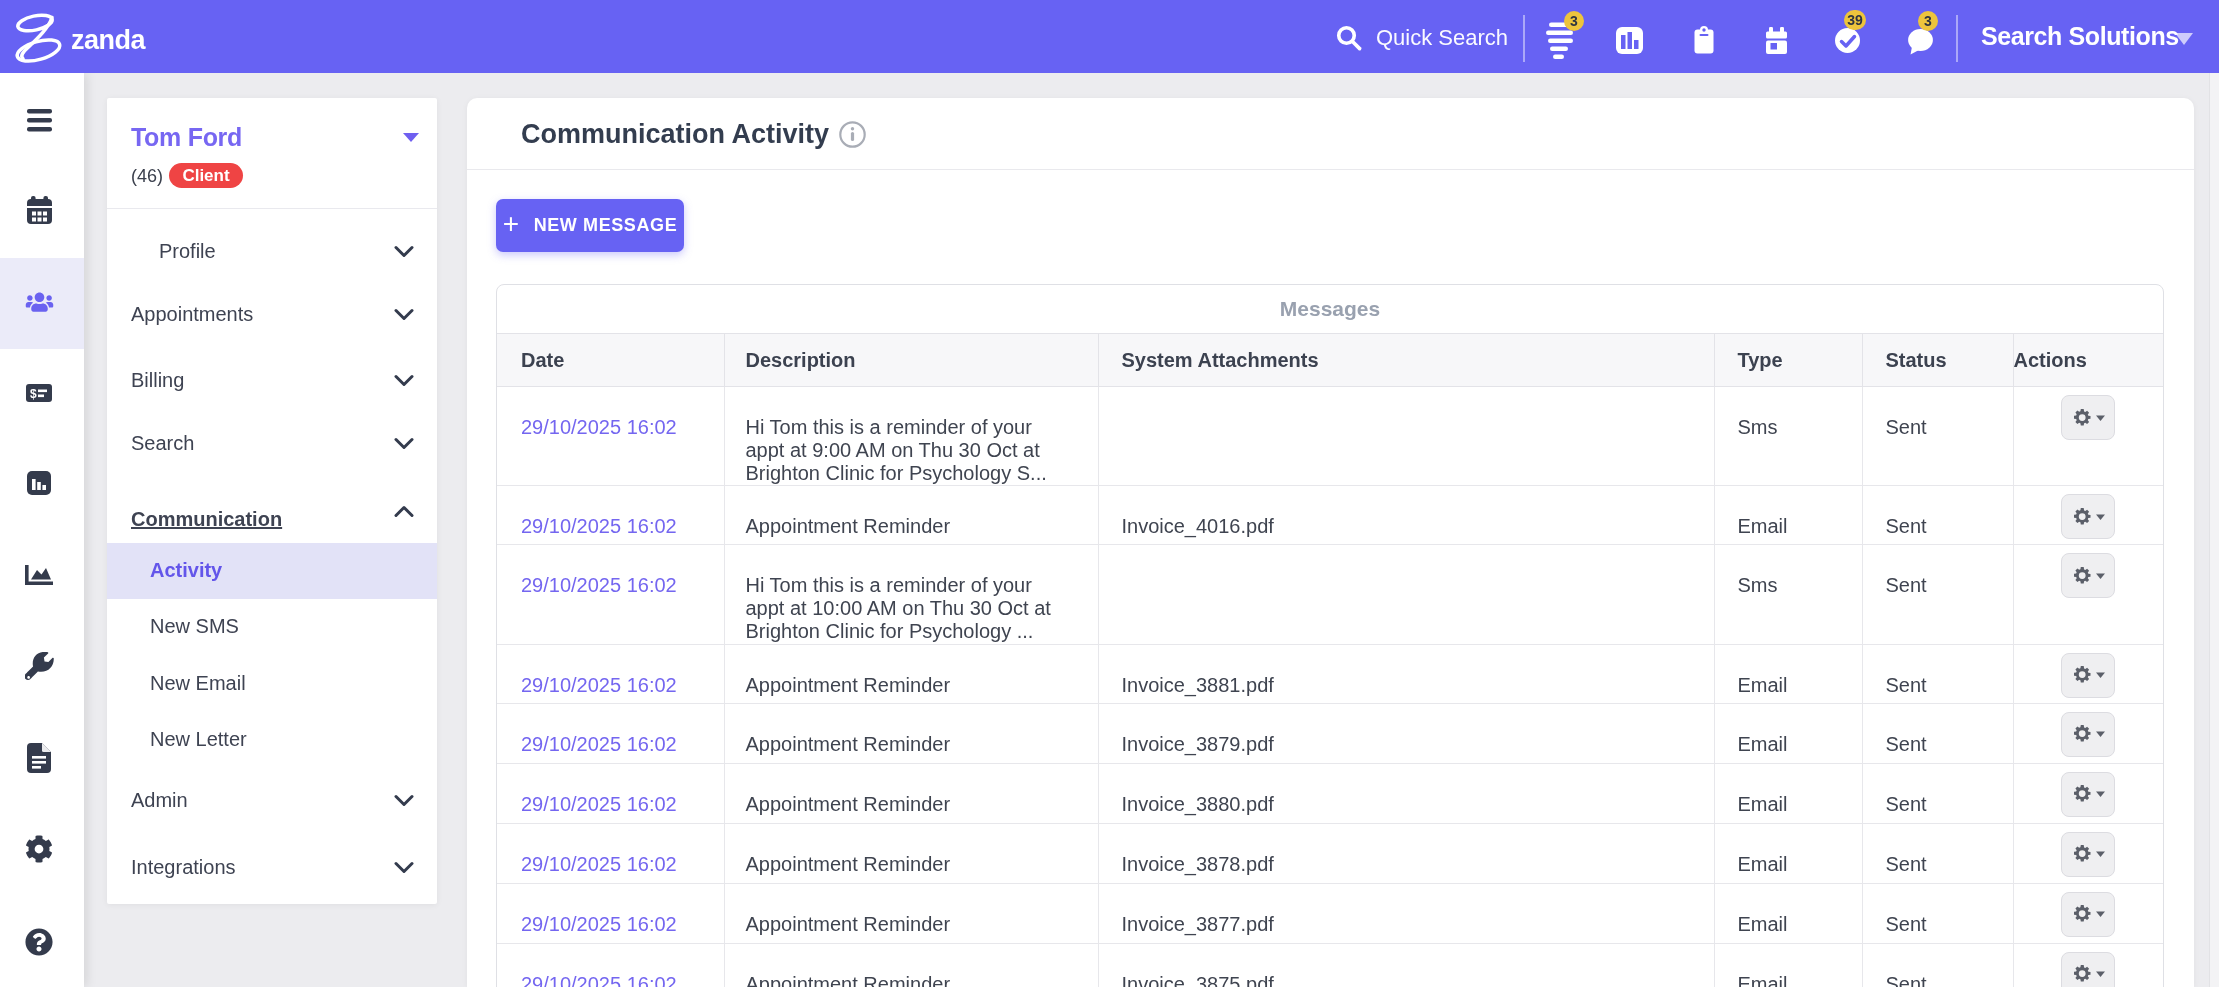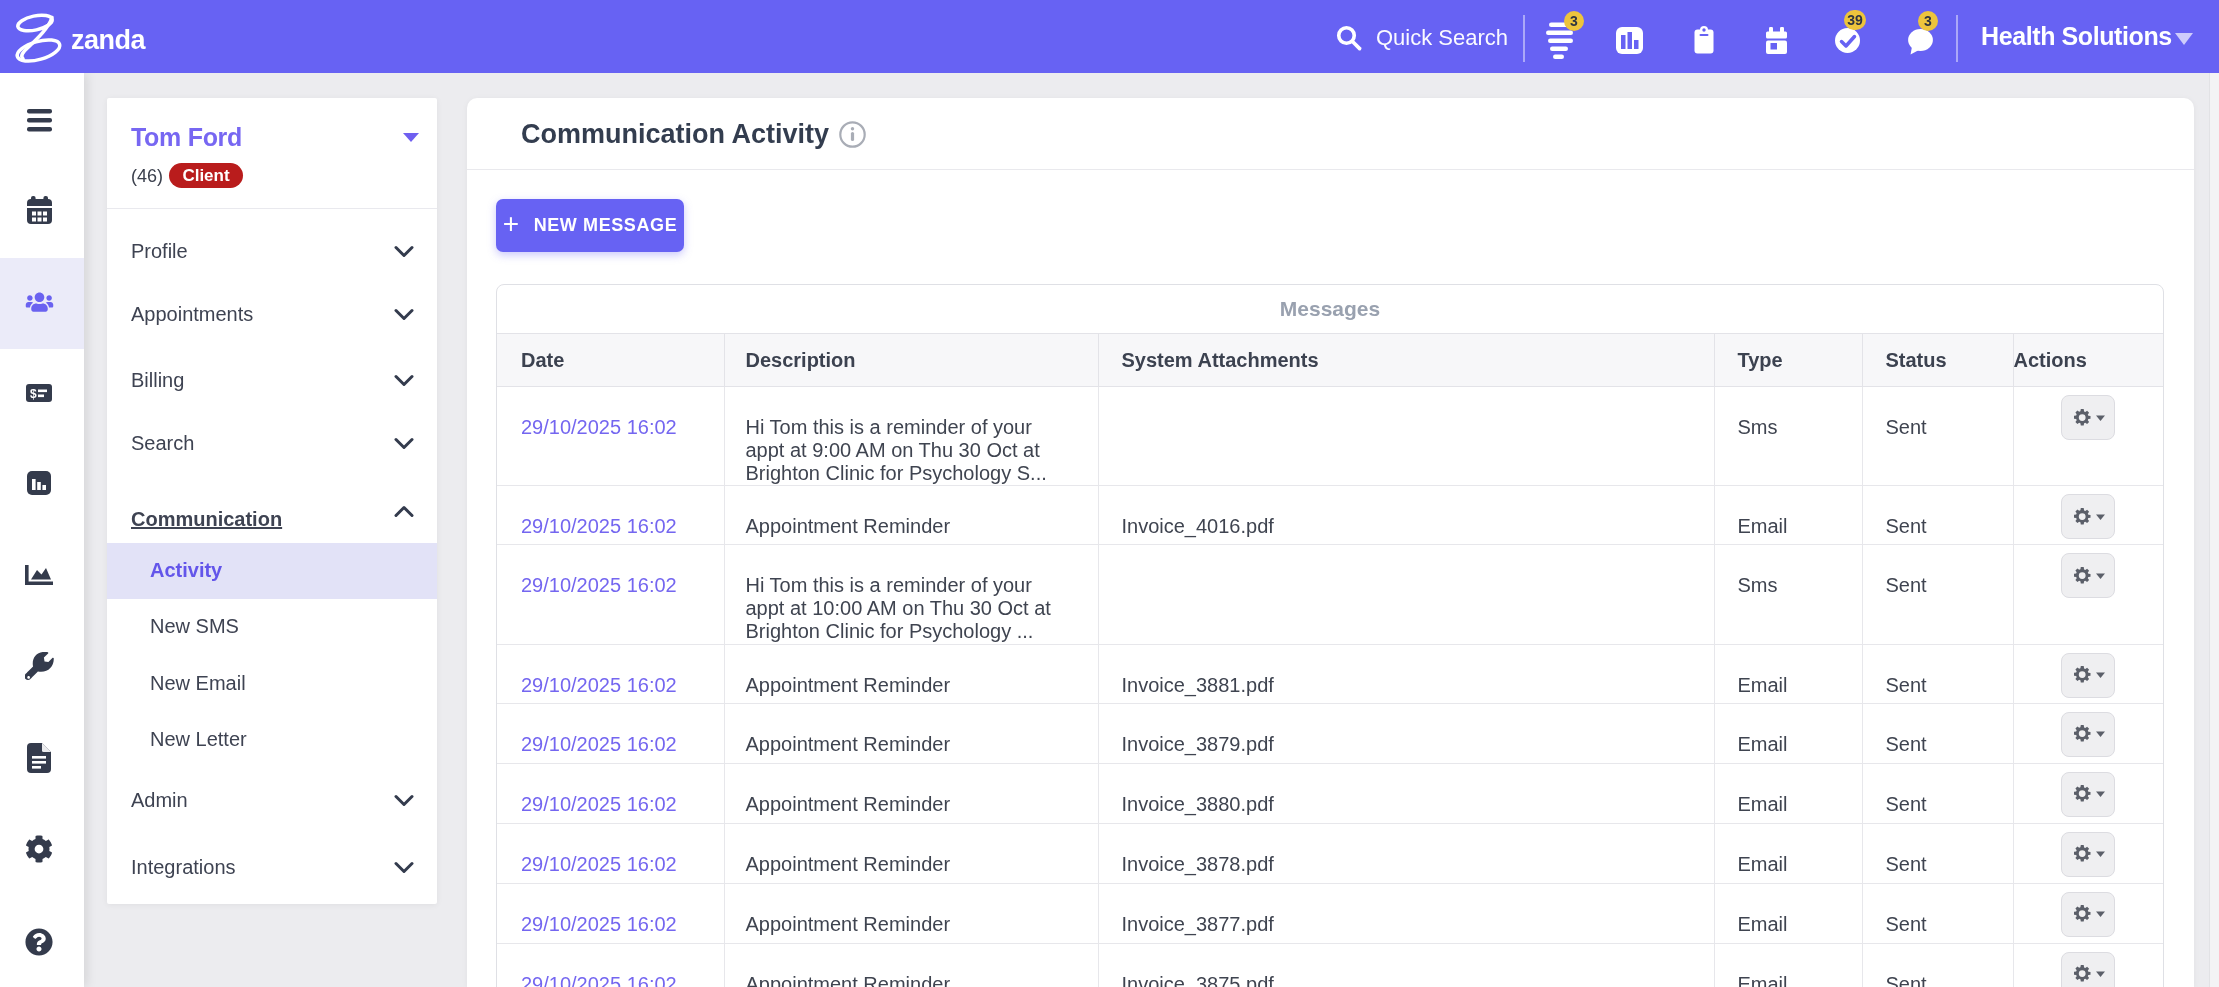--- a/index.html
+++ b/index.html
@@ -22,21 +22,21 @@
 
 #rail { position:absolute; left:0; top:73px; width:84px; height:914px; background:#ffffff; z-index:20; box-shadow:3px 0 10px rgba(0,0,0,0.10); }
 #rail-hl { position:absolute; left:0; top:185px; width:84px; height:91px; background:#ebebf9; }
 .rail-ic { position:absolute; left:0; width:78px; display:flex; align-items:center; justify-content:center; }
 
 
 #navcard { position:absolute; left:107px; top:98px; width:330px; height:806px; background:#fff; border-radius:2px; box-shadow:0 1px 6px rgba(0,0,0,0.06); z-index:10; }
 #tomford { position:absolute; left:24px; top:25px; font-size:25px; font-weight:700; color:#7767f2; letter-spacing:-0.3px; }
 #tf-caret { position:absolute; left:296px; top:35px; width:0; height:0; border-left:8px solid transparent; border-right:8px solid transparent; border-top:9px solid #6f5ff0; }
 #n46 { position:absolute; left:24px; top:68px; font-size:18px; color:#3b404d; }
-#clientpill { position:absolute; left:62px; top:65px; width:74px; height:25px; background:#b91c1c; border-radius:13px; color:#fff; font-size:17px; font-weight:700; display:flex; align-items:center; justify-content:center; }
+#clientpill { position:absolute; left:62px; top:65px; width:74px; height:25px; background:#ef4444; border-radius:13px; color:#fff; font-size:17px; font-weight:700; display:flex; align-items:center; justify-content:center; }
 #nav-div { position:absolute; left:0px; top:110px; width:330px; height:1px; background:#e9e9ee; }
 .nav-item { position:absolute; left:24px; font-size:20px; line-height:23px; color:#3e4352; }
 .nav-sub { position:absolute; left:43px; font-size:20px; line-height:23px; color:#3e4352; }
 #act-hl { position:absolute; left:0; top:445px; width:330px; height:56px; background:#e2e2f7; }
 #act-txt { position:absolute; left:43px; top:461px; font-size:20px; font-weight:700; color:#6355ea; }
 
 
 #maincard { position:absolute; left:467px; top:98px; width:1727px; height:889px; background:#fff; border-radius:10px 10px 0 0; box-shadow:0 1px 6px rgba(0,0,0,0.05); }
 #title { position:absolute; left:54px; top:21px; font-size:27px; font-weight:700; color:#333d4f; }
 #info-ic { position:absolute; left:372px; top:23px; }
@@ -136,21 +136,21 @@
 
   <div class="tb-ic" style="left:1898px; width:44px;">
     <svg width="25" height="29" viewBox="0 0 25 29">
       <ellipse cx="12.5" cy="14" rx="12.4" ry="10.9" fill="#fff"></ellipse>
       <path d="M4,20.5 L2.5,28.5 L10.5,24.2 Z" fill="#fff"></path>
     </svg>
   </div>
   <div class="badge" style="left:1918px; top:11px; width:20px; height:20px;">3</div>
 
   <div class="tb-divider" style="left:1956px;"></div>
-  <div id="hs">Health Solutions</div>
+  <div id="hs">Search Solutions</div>
   <div id="hs-caret"></div>
 </div>
 
 <div id="rail">
   <div id="rail-hl"></div>
   <div class="rail-ic" style="top:36px;">
     <svg width="25" height="23" viewBox="0 0 25 23">
         <g fill="#343b4c">
           <rect x="0" y="0" width="25" height="4.6" rx="2"></rect>
           <rect x="0" y="9" width="25" height="4.6" rx="2"></rect>
@@ -228,21 +228,21 @@
       </svg>
   </div>
 </div>
 
 <div id="navcard">
   <div id="tomford">Tom Ford</div>
   <div id="tf-caret"></div>
   <div id="n46">(46)</div>
   <div id="clientpill">Client</div>
   <div id="nav-div"></div>
-  <div class="nav-item" style="top:142px;">Profile</div>
+  <div class="nav-item" style="top:142px;margin-left:28px;">Profile</div>
   <div class="nav-item" style="top:205px;">Appointments</div>
   <div class="nav-item" style="top:271px;">Billing</div>
   <div class="nav-item" style="top:334px;">Search</div>
   <div class="nav-item" style="top:410px; font-weight:700;text-decoration:underline;">Communication</div>
   <div id="act-hl"></div>
   <div id="act-txt">Activity</div>
   <div class="nav-sub" style="top:517px;">New SMS</div>
   <div class="nav-sub" style="top:574px;">New Email</div>
   <div class="nav-sub" style="top:630px;">New Letter</div>
   <div class="nav-item" style="top:691px;">Admin</div>

